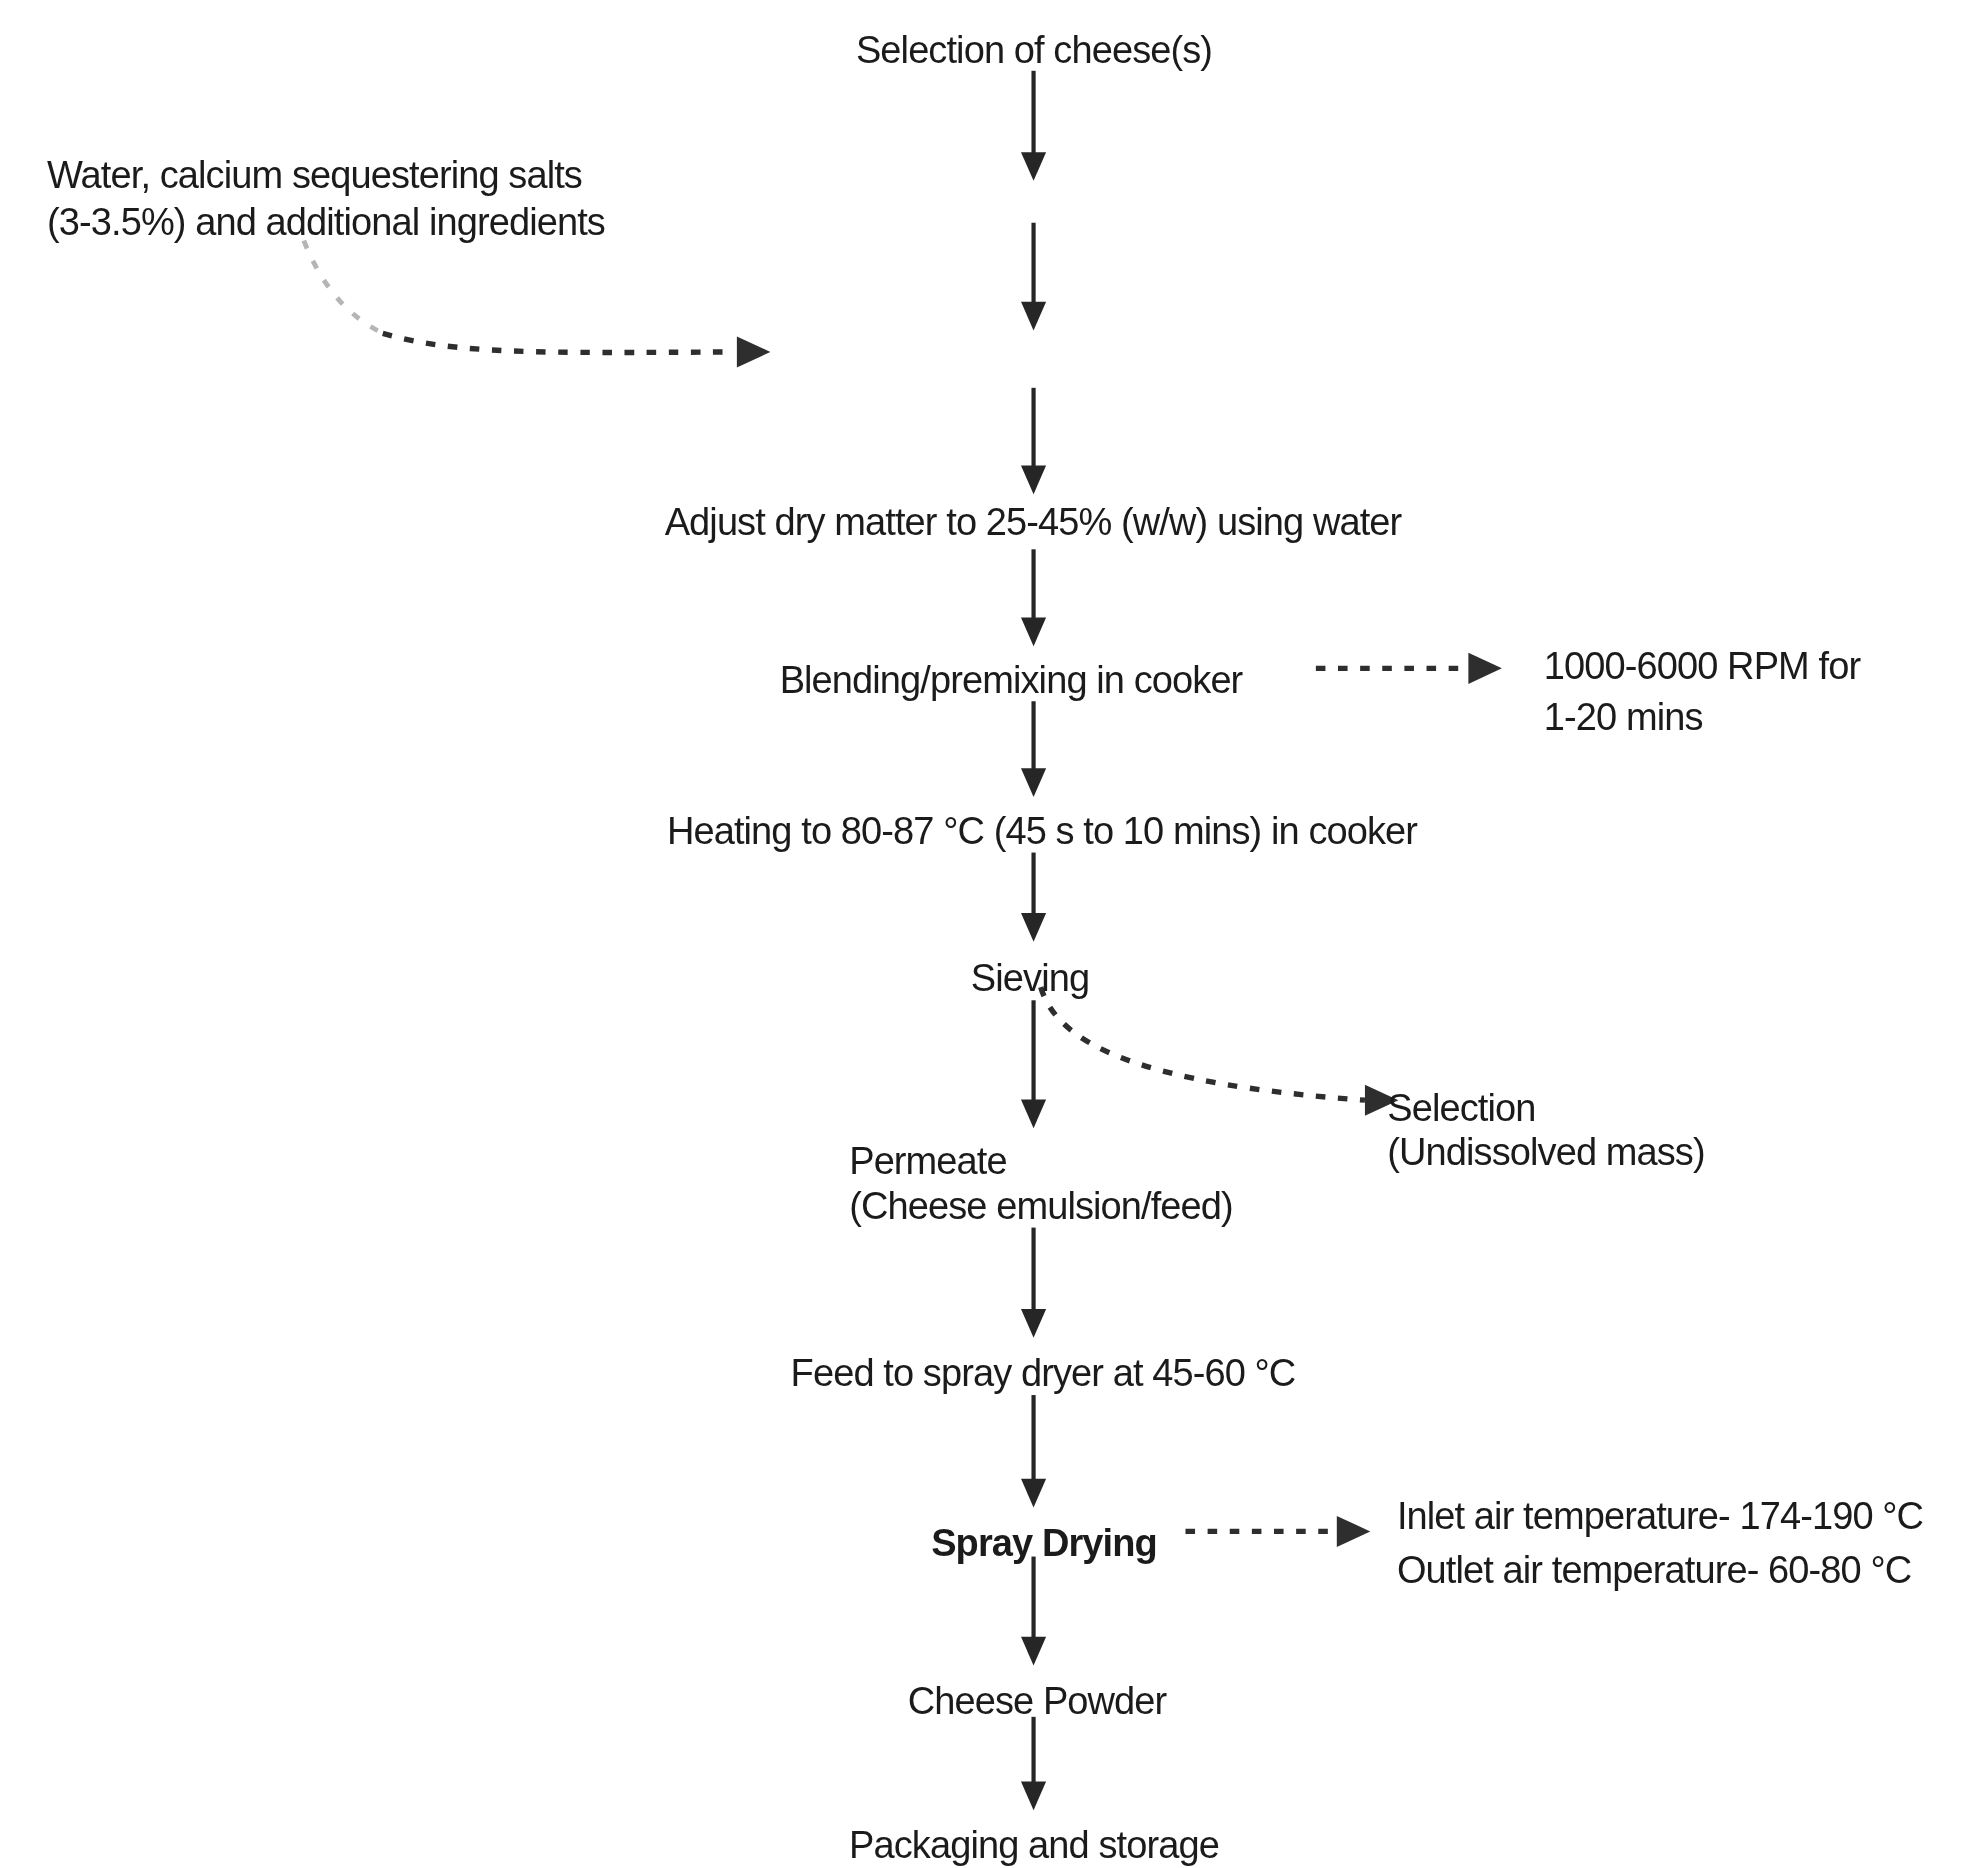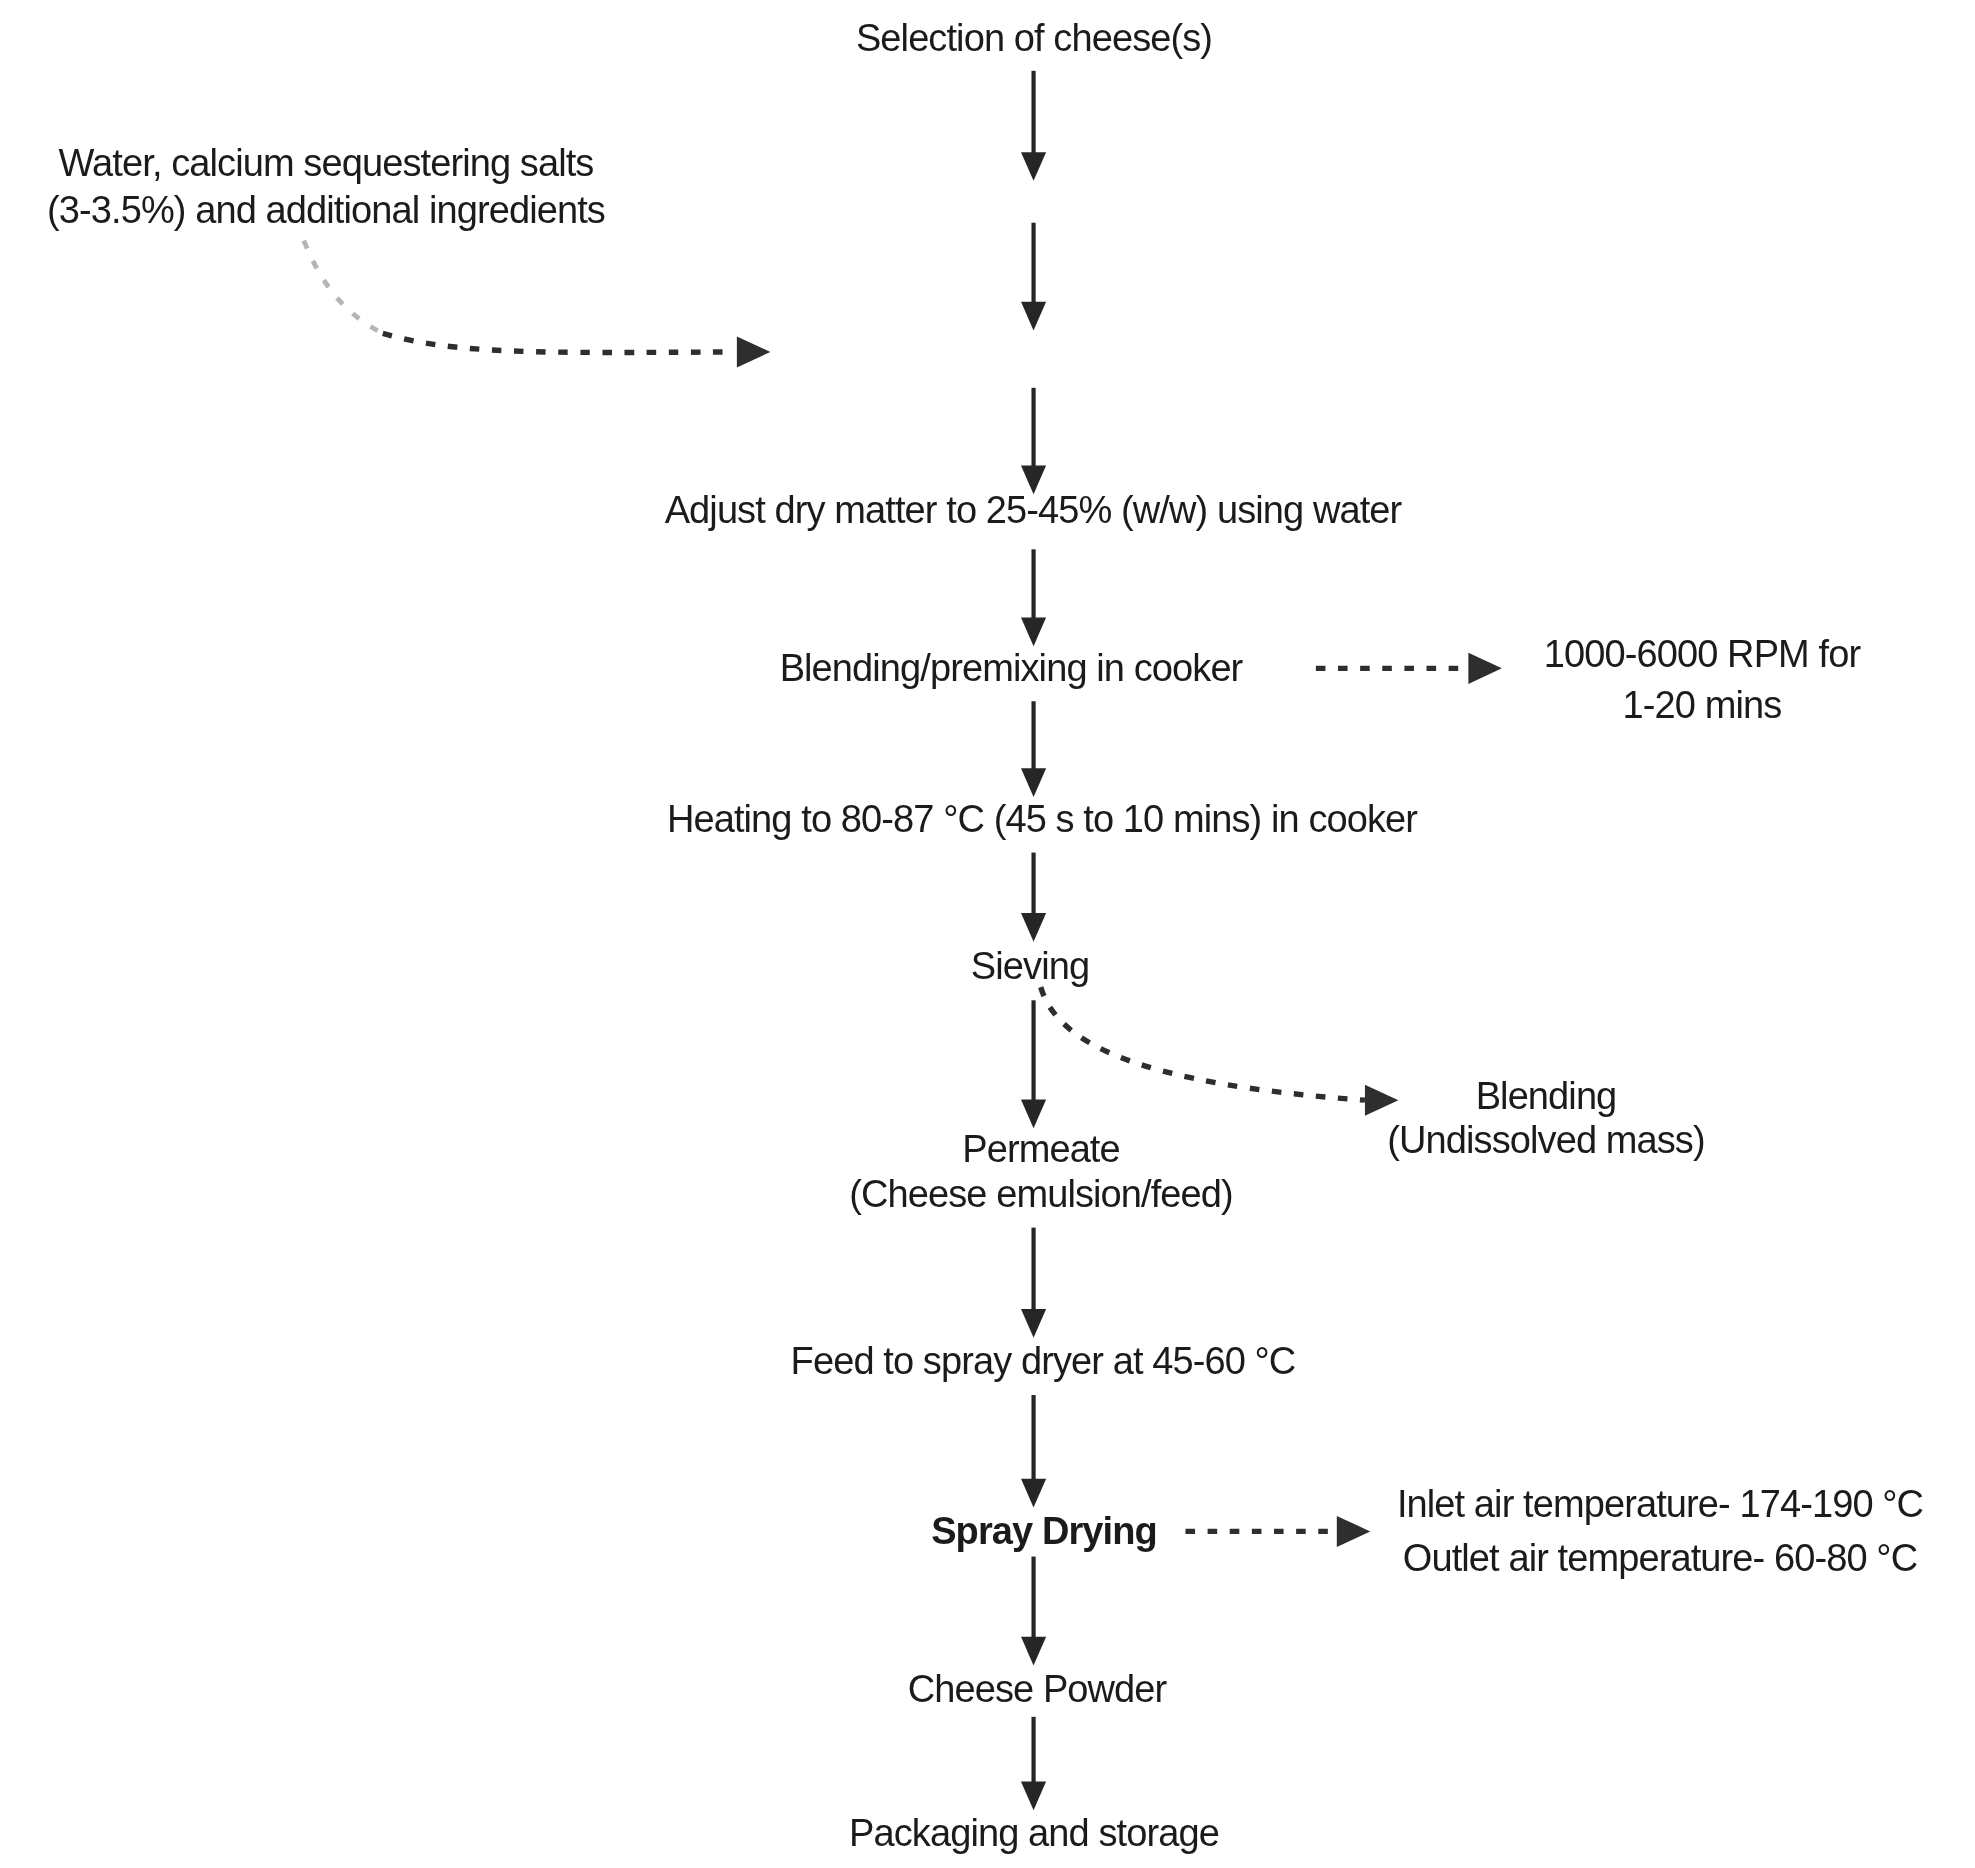--- a/index.html
+++ b/index.html
@@ -21,25 +21,25 @@
     position: absolute;
     left: 0;
     top: 0;
     width: 1975px;
     height: 1869px;
   }
   .node, .annotation {
     position: absolute;
     transform: translate(-50%, -50%);
     white-space: nowrap;
-    text-align: center;
     font-size: 38px;
     letter-spacing: -0.9px;
     line-height: 48px;
     color: #1b1b1b;
+    margin-top: 12px;
   }
   .two-line { line-height: 45px; }
   .ingredients-block { line-height: 47px; }
   .rpm-block { line-height: 51px; }
   .retentate-block { line-height: 44px; }
   .airtemp-block { line-height: 54px; }
   .solid-arrow { stroke: #262626; stroke-width: 7px; }
   .solid-head { fill: #262626; stroke: none; }
   .dashed-arrow { stroke: #2e2e2e; stroke-width: 9px; fill: none; stroke-dasharray: 16 21; }
   .dashed-arrow-faint { stroke: #b5b5b5; stroke-width: 8px; fill: none; stroke-dasharray: 14 23; }
@@ -148,21 +148,21 @@
     <div>Water, calcium sequestering salts</div>
     <div>(3-3.5%) and additional ingredients</div>
   </div>
 
   <div class="annotation rpm-block" style="left:1702px; top:680px;">
     <div>1000-6000 RPM for</div>
     <div>1-20 mins</div>
   </div>
 
   <div class="annotation retentate-block" style="left:1546px; top:1118px;">
-    <div>Blending</div>
+    <div>Selection</div>
     <div>(Undissolved mass)</div>
   </div>
 
   <div class="annotation airtemp-block" style="left:1660px; top:1531px;">
     <div>Inlet air temperature- 174-190 °C</div>
     <div>Outlet air temperature- 60-80 °C</div>
   </div>
 
 </div>
 

